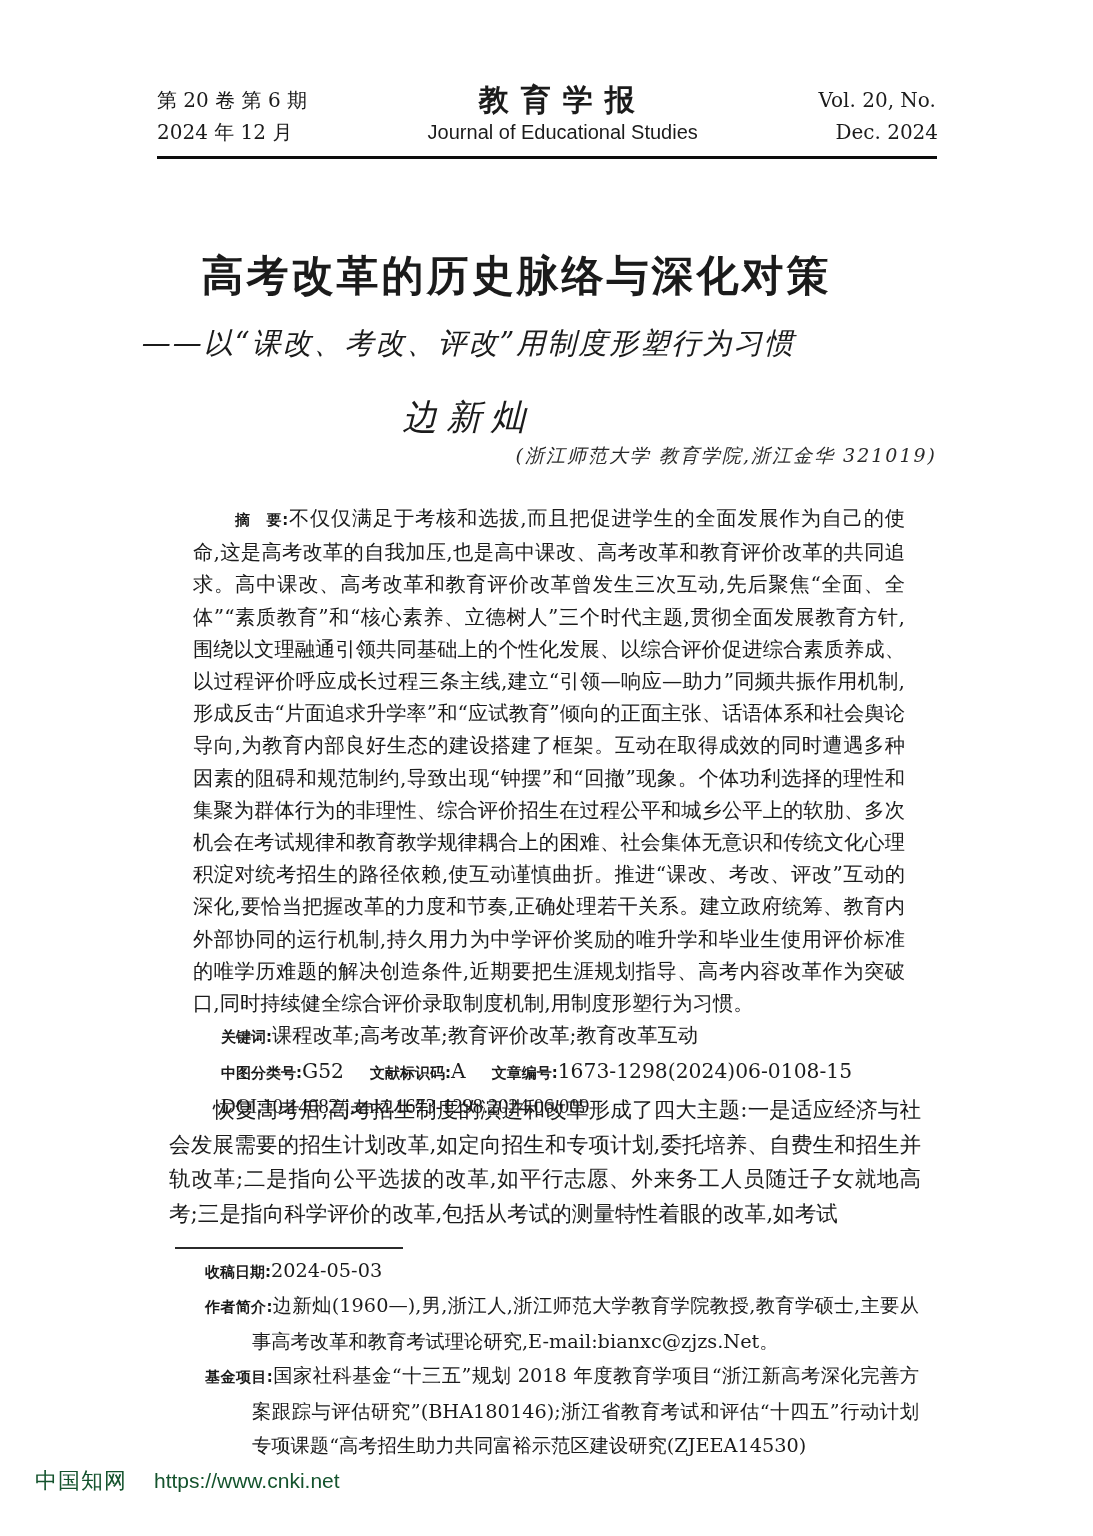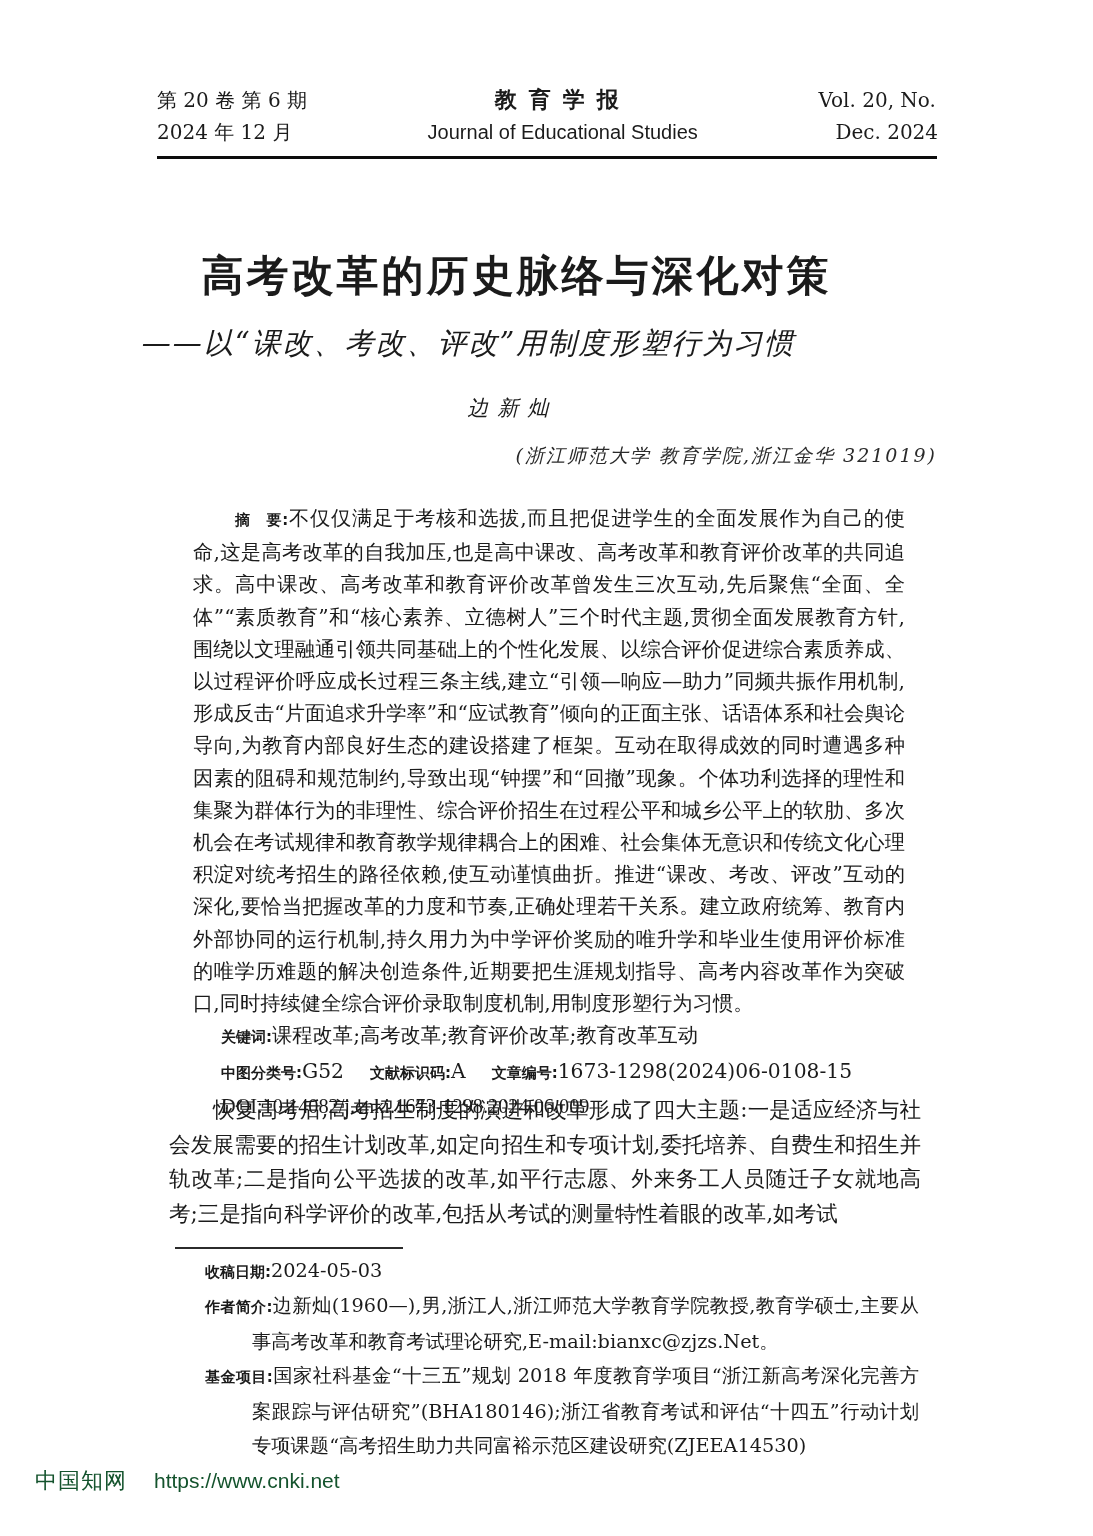--- a/index.html
+++ b/index.html
@@ -13,36 +13,36 @@
   }
   
   .jheader{
     position:absolute;left:157px;top:84px;width:798px;
     display:flex;justify-content:space-between;align-items:flex-start;
     font-size:20px;line-height:32px;
   }
   .jheader .col-left{text-align:left;white-space:nowrap;}
   .jheader .col-center{text-align:center;flex:1;}
   .jheader .col-right{text-align:center;white-space:nowrap;}
-  .journal-cn{font-weight:700;font-size:22px;letter-spacing:12px;line-height:32px;
+  .journal-cn{font-weight:700;font-size:30px;letter-spacing:12px;line-height:32px;
     font-family:"DejaVu Sans","Liberation Sans",sans-serif;}
   .journal-en{font-family:"Liberation Sans","DejaVu Sans",sans-serif;font-size:20px;line-height:32px;}
   .header-rule{position:absolute;left:157px;top:156px;width:798px;height:3px;background:#0c0c0c;}
   
   .title{
     position:absolute;left:0;top:248px;width:100%;
     text-align:center;font-size:42px;font-weight:700;letter-spacing:3px;padding-left:48px;
   }
   .subtitle{
     position:absolute;left:0;top:324px;width:100%;
     text-align:center;font-size:29px;font-style:italic;letter-spacing:2px;
   }
   .author{
     position:absolute;left:0;top:394px;width:100%;
-    text-align:center;font-size:21px;font-style:italic;letter-spacing:9px;padding-left:44px;
+    text-align:center;font-size:35px;font-style:italic;letter-spacing:9px;
   }
   .affiliation{
     position:absolute;left:0;top:443px;width:100%;
     text-align:right;font-size:19px;font-style:italic;letter-spacing:2px;color:#2a2a2a;
   }
   
   .abstract-block{
     position:absolute;left:193px;top:502px;width:712px;
     font-size:20.3px;line-height:32.2px;text-align:justify;
   }

